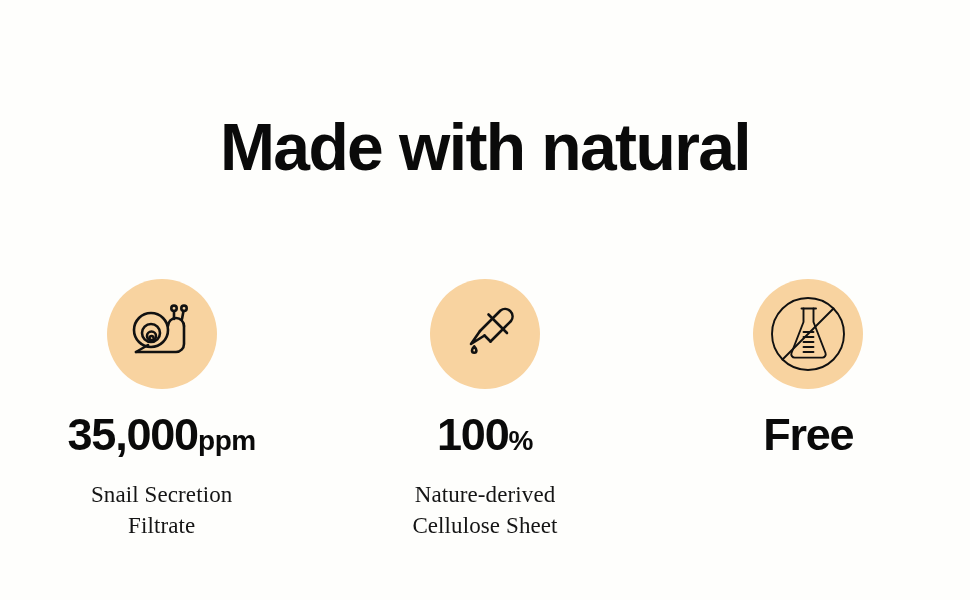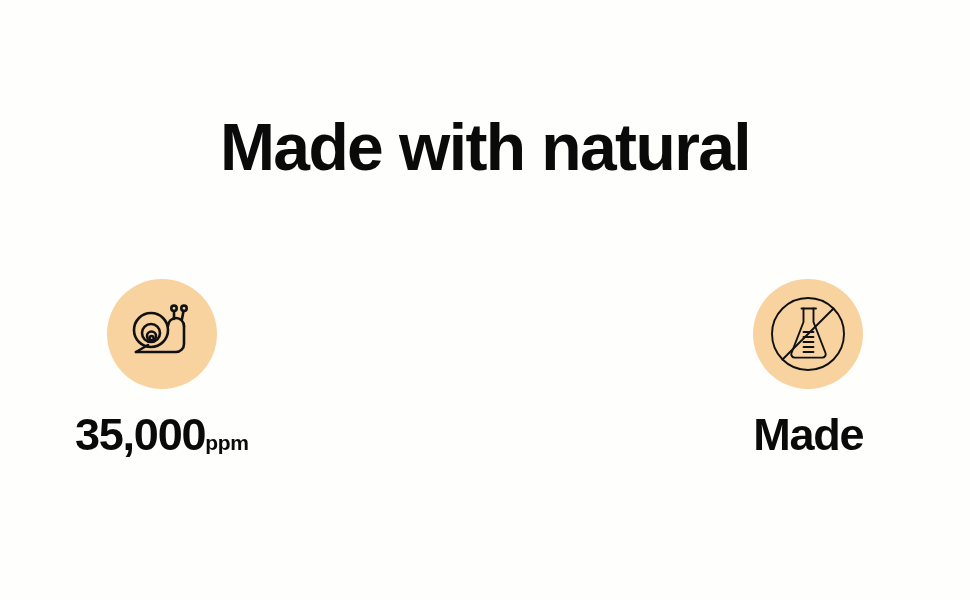--- a/index.html
+++ b/index.html
@@ -81,21 +81,21 @@
     font-size: 45px;
     line-height: 48px;
     letter-spacing: -1.2px;
     color: #0a0a0a;
     white-space: nowrap;
     display: flex;
     align-items: baseline;
     justify-content: center;
   }
   .stat .suffix {
-    font-size: 21px;
+    font-size: 28px;
     letter-spacing: -0.4px;
     font-weight: bold;
   }
   .stat .suffix:empty {
     display: none;
   }
 
   
   .caption {
     margin-top: 14px;
@@ -140,42 +140,72 @@
           <path d="M48 21 L48 13"></path>
           <path d="M56 21 L57.5 13"></path>
           <circle cx="48" cy="10.3" r="2.7"></circle>
           <circle cx="58" cy="10.3" r="2.7"></circle>
         </svg>
       </div>
       <div class="stat">
         <span>35,000</span>
           <span class="suffix">ppm</span>
       </div>
+      <div class="caption">
+        <span class="cline">Snail Secretion</span>
+        <span class="cline">Filtrate</span>
+      </div>
     </div>
 
+    <div class="column">
+      <div class="disc" style="background: rgb(248, 211, 160);">
+        <svg width="72" height="72" viewBox="0 0 72 72" fill="none" stroke="#111111" stroke-width="2.6" stroke-linecap="round" stroke-linejoin="round">
+
+          <path d="M43.5 20.5 L51.5 12.5 A7.5 7.5 0 0 1 62 23 L54 31"></path>
+
+          <path d="M43.5 20.5 L31 33"></path>
+          <path d="M54 31 L41.5 43.5"></path>
+
+          <path d="M39.5 16.5 L58 35"></path>
+
+          <path d="M31 33 L22 46 L35.5 37.5"></path>
+          <path d="M41.5 43.5 L35.5 37.5"></path>
+
+          <path d="M23 52.5 c0 -1.9 2.2 -4.2 2.2 -4.2 s2.2 2.3 2.2 4.2 a2.2 2.2 0 0 1 -4.4 0 Z"></path>
+        </svg>
+      </div>
+      <div class="stat">
+        <span>100</span>
+          <span class="suffix">%</span>
+      </div>
+      <div class="caption">
+        <span class="cline">Nature-derived</span>
+        <span class="cline">Cellulose Sheet</span>
+      </div>
+    </div>
 
     <div class="column">
       <div class="disc" style="background: rgb(248, 211, 160);">
         <svg width="86" height="86" viewBox="0 0 86 86" fill="none" stroke="#111111" stroke-width="1.9" stroke-linecap="round" stroke-linejoin="round">
 
           <circle cx="43" cy="43" r="36"></circle>
 
           <path d="M36.5 17.5 L51 17.5"></path>
           <path d="M38.5 17.5 L38.5 31 L26.5 62 A3.4 3.4 0 0 0 29.7 66.6 L57.3 66.6 A3.4 3.4 0 0 0 60.5 62 L48.5 31 L48.5 17.5"></path>
 
           <path d="M38.5 41 L48.5 41"></path>
           <path d="M38.5 46 L48.5 46"></path>
           <path d="M38.5 51 L48.5 51"></path>
           <path d="M38.5 56 L48.5 56"></path>
           <path d="M38.5 61 L48.5 61"></path>
 
           <path d="M17.5 68.5 L68.5 17.5"></path>
         </svg>
       </div>
       <div class="stat">
-        <span>Made</span>
+        <span>Free</span>
       </div>
       <div class="caption">
       </div>
     </div>
 
   </div>
 </div>
 
 </body></html>

